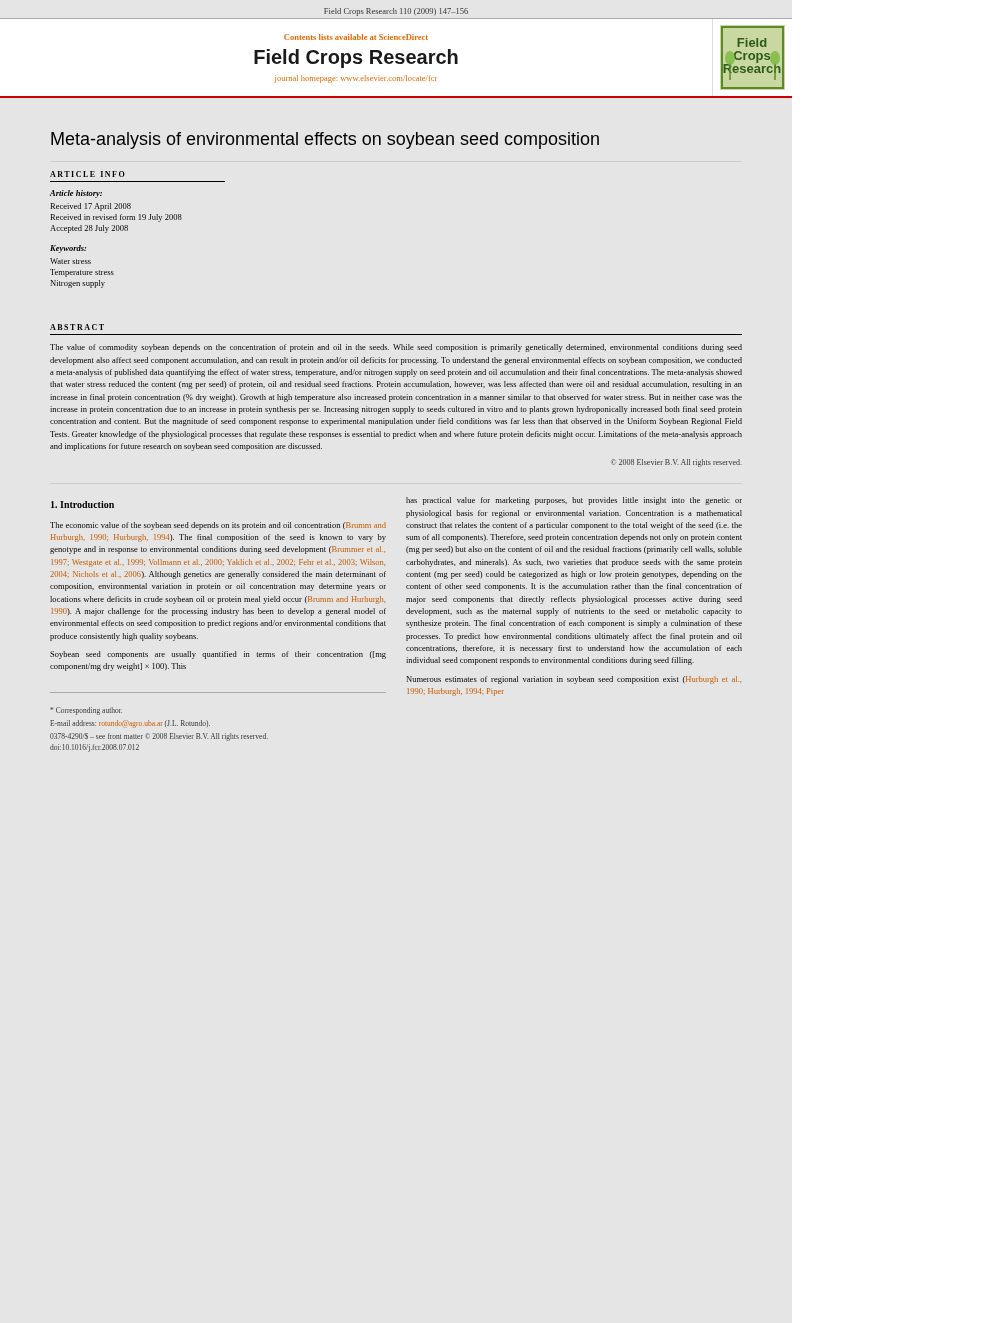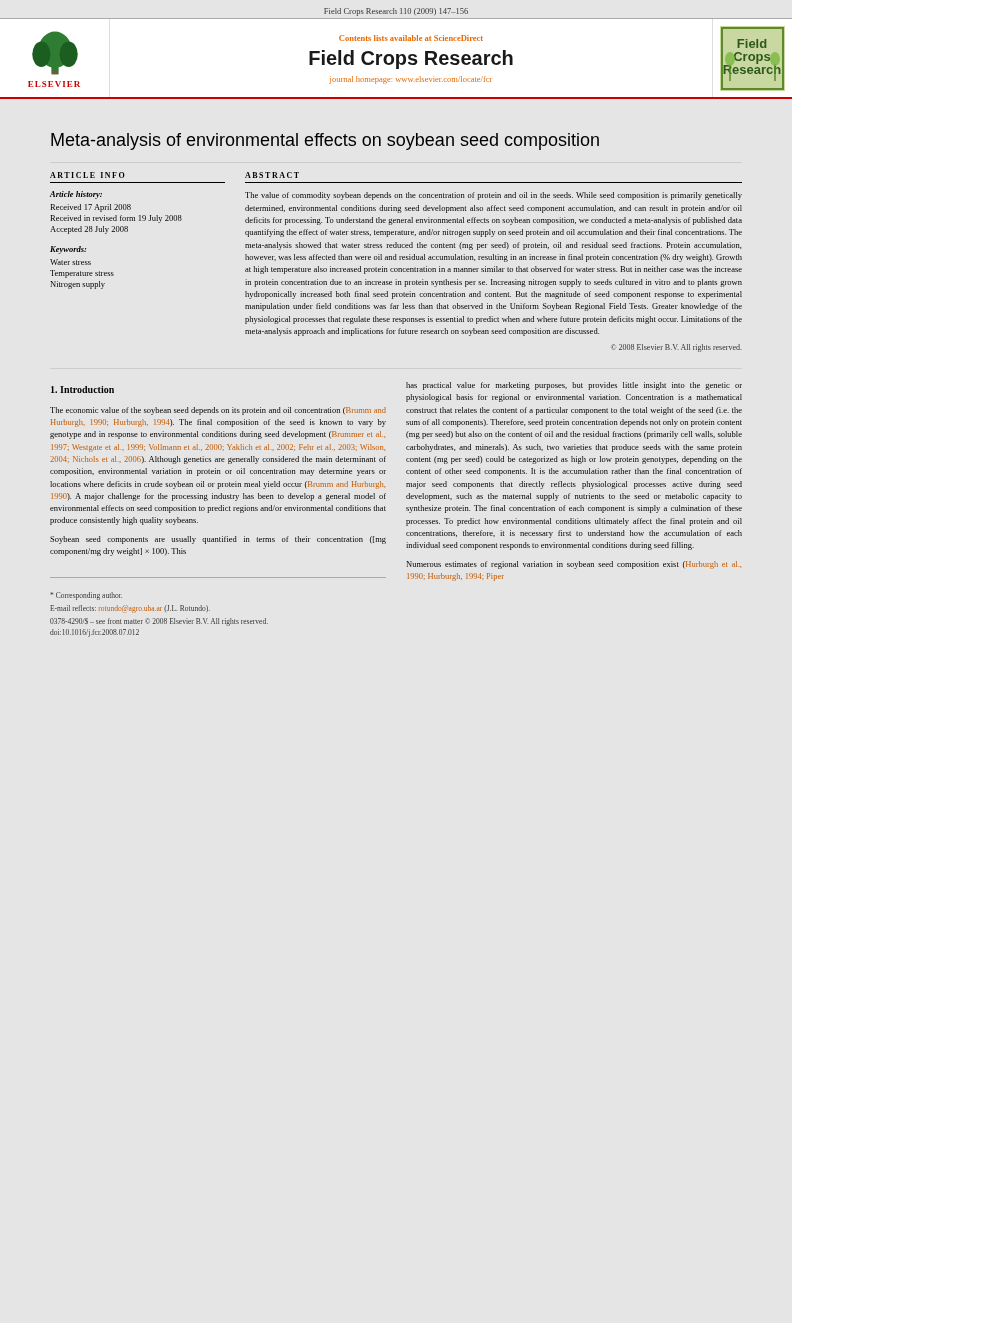--- a/index.html
+++ b/index.html
@@ -126,22 +126,23 @@
     }
     .divider-line {
       border: none;
       border-top: 1px solid #ccc;
       margin: 8px 0;
     }
 
     
     .two-col {
       display: flex;
-      gap: 20px;
+      gap: 34px;
       margin-bottom: 16px;
+      flex-direction: column;
     }
     .article-info-col {
       width: 175px;
       flex-shrink: 0;
     }
     .abstract-col {
       flex: 1;
     }
     .section-label {
       font-size: 8px;
@@ -241,33 +242,20 @@
 <body>
 
 <div class="page">
 
   <div class="journal-header">
     <span>Field Crops Research 110 (2009) 147–156</span>
   </div>
 
   <div class="journal-top-banner">
 
-    <div class="journal-logo-left">
-      <div class="elsevier-logo">
-        <svg class="elsevier-tree" viewBox="0 0 60 55">
-
-          <rect x="26" y="40" width="8" height="12" fill="#2e7d32"></rect>
-          <ellipse cx="30" cy="25" rx="18" ry="20" fill="#2e7d32"></ellipse>
-          <ellipse cx="15" cy="30" rx="10" ry="14" fill="#1b5e20"></ellipse>
-          <ellipse cx="45" cy="30" rx="10" ry="14" fill="#1b5e20"></ellipse>
-          <rect x="27" y="48" width="6" height="4" fill="#795548"></rect>
-        </svg>
-        <div class="elsevier-text">ELSEVIER</div>
-      </div>
-    </div>
 
     <div class="journal-center">
       <div class="science-direct-link">
         <span>Contents lists available at</span>
         <span style="color:#e76900; cursor:pointer;">ScienceDirect</span>
       </div>
       <div class="journal-title-banner">Field Crops Research</div>
       <div class="journal-homepage">
         <span>journal homepage:</span>
         <span style="color:#e76900;">www.elsevier.com/locate/fcr</span>
@@ -330,21 +318,21 @@
       <div class="body-col">
         <div class="section-heading">1. Introduction</div>
         <p class="body-text">The economic value of the soybean seed depends on its protein and oil concentration (<span class="ref-link">Brumm and Hurburgh, 1990; Hurburgh, 1994</span>). The final composition of the seed is known to vary by genotype and in response to environmental conditions during seed development (<span class="ref-link">Brummer et al., 1997; Westgate et al., 1999; Vollmann et al., 2000; Yaklich et al., 2002; Fehr et al., 2003; Wilson, 2004; Nichols et al., 2006</span>). Although genetics are generally considered the main determinant of composition, environmental variation in protein or oil concentration may determine years or locations where deficits in crude soybean oil or protein meal yield occur (<span class="ref-link">Brumm and Hurburgh, 1990</span>). A major challenge for the processing industry has been to develop a general model of environmental effects on seed composition to predict regions and/or environmental conditions that produce consistently high quality soybeans.</p>
         <p class="body-text">Soybean seed components are usually quantified in terms of their concentration ([mg component/mg dry weight] × 100). This</p>
 
         <div class="footnote-area">
           <div class="footnote-text">
             <span>* Corresponding author.</span>
           </div>
           <div class="footnote-text">
-            <span>E-mail reflects:</span>
+            <span>E-mail address:</span>
             <span class="ref-link">rotundo@agro.uba.ar</span>
             <span>(J.L. Rotundo).</span>
           </div>
           <div class="doi-text">0378-4290/$ – see front matter © 2008 Elsevier B.V. All rights reserved.</div>
           <div class="doi-text">doi:10.1016/j.fcr.2008.07.012</div>
         </div>
       </div>
 
       <div class="body-col">
         <p class="body-text">has practical value for marketing purposes, but provides little insight into the genetic or physiological basis for regional or environmental variation. Concentration is a mathematical construct that relates the content of a particular component to the total weight of the seed (i.e. the sum of all components). Therefore, seed protein concentration depends not only on protein content (mg per seed) but also on the content of oil and the residual fractions (primarily cell walls, soluble carbohydrates, and minerals). As such, two varieties that produce seeds with the same protein content (mg per seed) could be categorized as high or low protein genotypes, depending on the content of other seed components. It is the accumulation rather than the final concentration of major seed components that directly reflects physiological processes active during seed development, such as the maternal supply of nutrients to the seed or metabolic capacity to synthesize protein. The final concentration of each component is simply a culmination of these processes. To predict how environmental conditions ultimately affect the final protein and oil concentrations, therefore, it is necessary first to understand how the accumulation of each individual seed component responds to environmental conditions during seed filling.</p>

